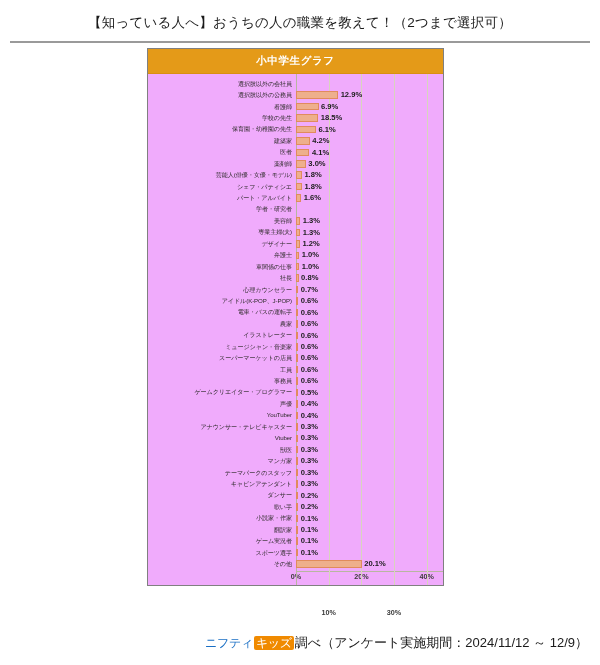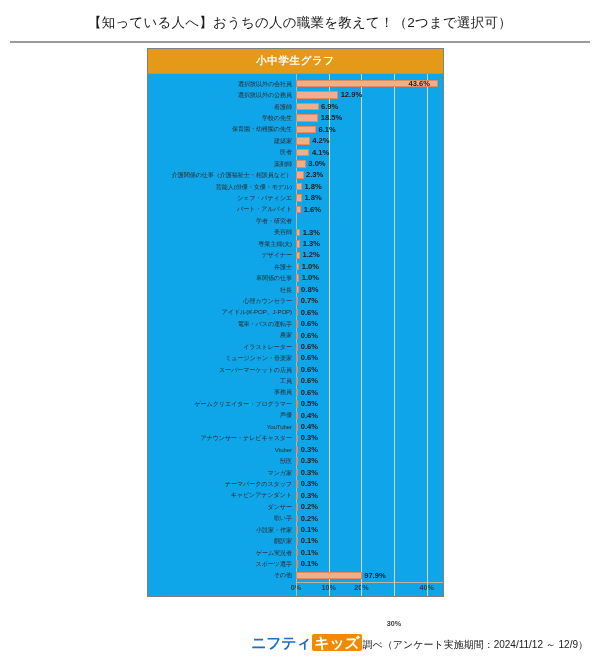--- a/index.html
+++ b/index.html
@@ -36,21 +36,21 @@
   }
 
   
   .card {
     position: absolute;
     left: 147px;
     top: 48px;
     width: 297px;
     border: 1px solid #808080;
     box-sizing: border-box;
-    background: #0ea5e9;
+    background: #f0abfc;
   }
   .card-title {
     background: #e49a18;
     color: #ffffff;
     font-size: 10.5px;
     font-weight: bold;
     text-align: center;
     padding: 5px 0 5px 0;
     letter-spacing: 0.6px;
     border-bottom: 1px solid #d98f12;
@@ -162,35 +162,35 @@
   .footer {
     position: absolute;
     left: 0;
     right: 12px;
     top: 634px;
     text-align: right;
     font-size: 9.5px;
     white-space: nowrap;
   }
   .logo {
-    font-weight: bold;
-    font-size: 15px;
+    font-weight: normal;
+    font-size: 12px;
     letter-spacing: -0.3px;
   }
   .logo-nifty { color: #1a6fc4; }
   .logo-kids {
     color: #ffffff;
     background: #f08a00;
     padding: 0 2px;
     border-radius: 2px;
     margin: 0 1px;
   }
   .footer-text {
     color: #1a1a1a;
-    font-size: 10px;
+    font-size: 13px;
     text-align: center;
   }
 </style>
 </head>
 <body>
 
 <div class="page-head">
   <div class="page-head-title">【知っている人へ】おうちの人の職業を教えて！（2つまで選択可）</div>
 </div>
 <div class="head-rule"></div>
@@ -202,24 +202,20 @@
     <div class="grid" id="grid">
         <div class="grid-line axis0" style="left: 0px;"></div>
         <div class="grid-line" style="left: 32.6667px;"></div>
         <div class="grid-line" style="left: 65.3333px;"></div>
         <div class="grid-line" style="left: 98px;"></div>
         <div class="grid-line" style="left: 130.667px;"></div>
       </div>
     <div class="rows" id="rows">
         <div class="row">
           <div class="row-label">選択肢以外の会社員</div>
-          <div class="row-bararea">
-            <div class="bar" style="width: 142.427px;"></div>
-            <div class="bar-value inside">43.6%</div>
-          </div>
         </div>
         <div class="row">
           <div class="row-label">選択肢以外の公務員</div>
           <div class="row-bararea">
             <div class="bar" style="width: 42.14px;"></div>
             <div class="bar-value">12.9%</div>
           </div>
         </div>
         <div class="row">
           <div class="row-label">看護師</div>
@@ -257,27 +253,20 @@
           </div>
         </div>
         <div class="row">
           <div class="row-label">薬剤師</div>
           <div class="row-bararea">
             <div class="bar" style="width: 9.8px;"></div>
             <div class="bar-value">3.0%</div>
           </div>
         </div>
         <div class="row">
-          <div class="row-label">介護関係の仕事（介護福祉士・相談員など）</div>
-          <div class="row-bararea">
-            <div class="bar" style="width: 7.51333px;"></div>
-            <div class="bar-value">2.3%</div>
-          </div>
-        </div>
-        <div class="row">
           <div class="row-label">芸能人(俳優・女優・モデル)</div>
           <div class="row-bararea">
             <div class="bar" style="width: 5.88px;"></div>
             <div class="bar-value">1.8%</div>
           </div>
         </div>
         <div class="row">
           <div class="row-label">シェフ・パティシエ</div>
           <div class="row-bararea">
             <div class="bar" style="width: 5.88px;"></div>
@@ -501,28 +490,28 @@
           <div class="row-label">スポーツ選手</div>
           <div class="row-bararea">
             <div class="bar" style="width: 2.2px;"></div>
             <div class="bar-value">0.1%</div>
           </div>
         </div>
         <div class="row">
           <div class="row-label">その他</div>
           <div class="row-bararea">
             <div class="bar" style="width: 65.66px;"></div>
-            <div class="bar-value">97.9%</div>
+            <div class="bar-value">20.1%</div>
           </div>
         </div>
       </div>
     <div class="xaxis" id="xaxis">
       <div class="xaxis-line"></div>
     <div class="xtick" style="left: 148px;">0%</div>
-        <div class="xtick" style="left: 180.667px;">10%</div>
+        <div class="xtick" style="left: 180.667px; margin-top: 36px;">10%</div>
         <div class="xtick" style="left: 213.333px;">20%</div>
         <div class="xtick" style="left: 246px; margin-top: 36px;">30%</div>
         <div class="xtick" style="left: 278.667px;">40%</div>
       </div>
   </div>
 </div>
 
 <div class="footer">
   <span class="logo"><span class="logo-nifty">ニフティ</span><span class="logo-kids">キッズ</span></span><span class="footer-text">調べ（アンケート実施期間：2024/11/12 ～ 12/9）</span>
 </div>

